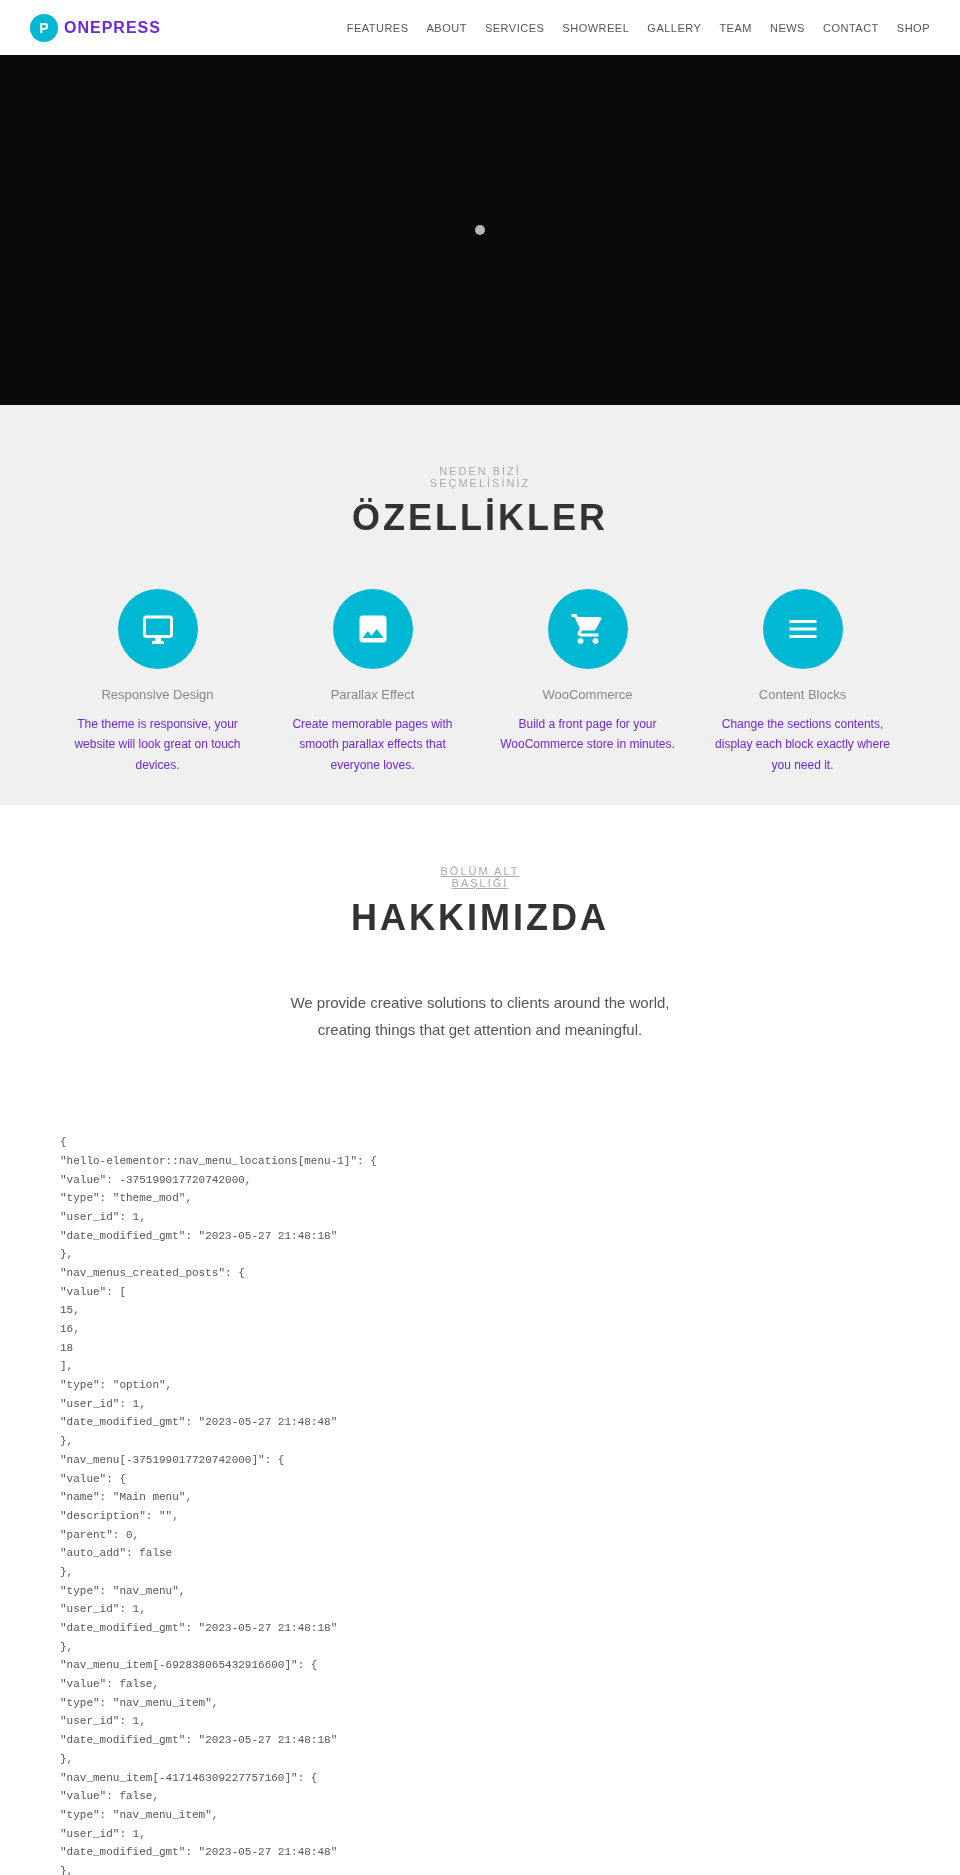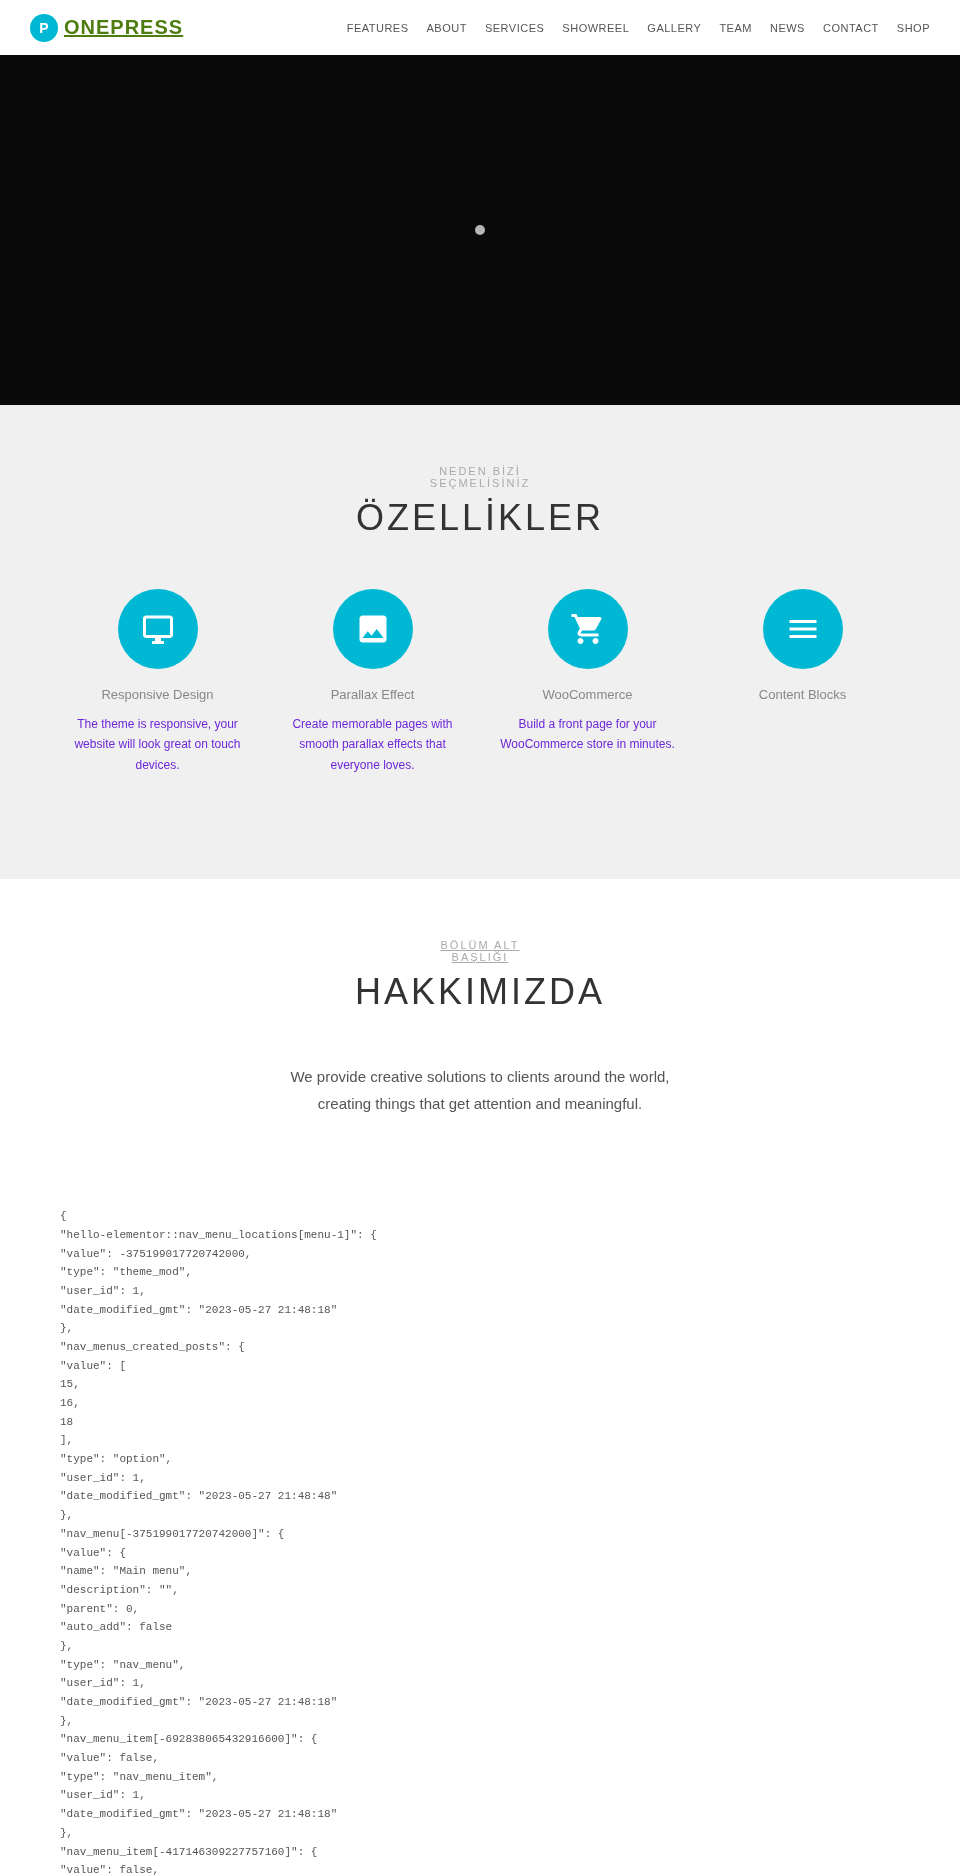--- a/index.html
+++ b/index.html
@@ -12,21 +12,21 @@
       display: flex; align-items: center; justify-content: space-between;
       padding: 0 30px; height: 55px;
       box-shadow: 0 1px 3px rgba(0,0,0,0.1);
     }
     .logo { display: flex; align-items: center; gap: 6px; }
     .logo-icon {
       width: 28px; height: 28px; border-radius: 50%;
       background: #00b8d4; display: flex; align-items: center; justify-content: center;
     }
     .logo-icon span { color: #fff; font-weight: bold; font-size: 14px; }
-    .logo-text { font-weight: 700; font-size: 20px; color: #4d7c0f; letter-spacing: 1px; text-decoration: underline; }
+    .logo-text { font-weight: 700; font-size: 16px; color: #6d28d9; letter-spacing: 1px; }
     nav { display: flex; gap: 18px; align-items: center; }
     nav a {
       text-decoration: none; font-size: 11px; color: #555;
       font-weight: 500; letter-spacing: 0.5px; text-transform: uppercase;
     }
 
     
     .hero {
       margin-top: 55px;
       width: 960px; height: 350px;
@@ -34,29 +34,29 @@
       display: flex; align-items: center; justify-content: center;
       position: relative;
     }
     .hero-dot {
       width: 10px; height: 10px; border-radius: 50%;
       background: rgba(255,255,255,0.7);
     }
 
     
     .features-section {
-      background: #f0f0f0; padding: 60px 60px 104px;
+      background: #f0f0f0; padding: 60px 60px 30px;
       text-align: center;
     }
     .section-subtitle {
       font-size: 11px; color: #aaa; letter-spacing: 2px;
       text-transform: uppercase; margin-bottom: 8px;
     }
     .section-title {
-      font-size: 36px; font-weight: 400; color: #333;
+      font-size: 36px; font-weight: 700; color: #333;
       letter-spacing: 3px; text-transform: uppercase; margin-bottom: 50px;
     }
     .features-grid {
       display: flex; gap: 20px; justify-content: space-between;
     }
     .feature-item { flex: 1; max-width: 200px; text-align: center; }
     .feature-icon {
       width: 80px; height: 80px; border-radius: 50%;
       background: #00b8d4;
       margin: 0 auto 18px;
@@ -146,20 +146,21 @@
     <div class="feature-title">WooCommerce</div>
     <div class="feature-desc">Build a front page for your WooCommerce store in minutes.</div>
   </div>
       <div class="feature-item">
     <div class="feature-icon">
       <svg viewBox="0 0 24 24" xmlns="http://www.w3.org/2000/svg">
             <path d="M3 18h18v-2H3v2zm0-5h18v-2H3v2zm0-7v2h18V6H3z"></path>
           </svg>
     </div>
     <div class="feature-title">Content Blocks</div>
+    <div class="feature-desc">Change the sections contents, display each block exactly where you need it.</div>
   </div>
     </div>
 </section>
 
 <section class="about-section">
   <p class="section-subtitle" style="white-space:pre-line;text-decoration:underline;">BÖLÜM ALT
 BAŞLIĞI</p>
   <h2 class="section-title">HAKKIMIZDA</h2>
   <p class="about-desc">
     <span>We provide creative solutions to clients around the world,</span><br>

